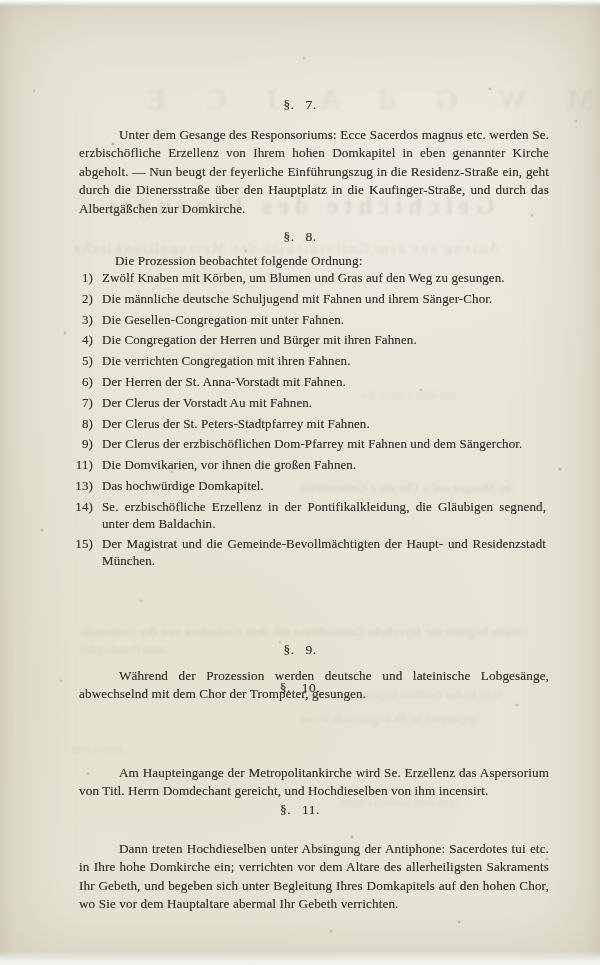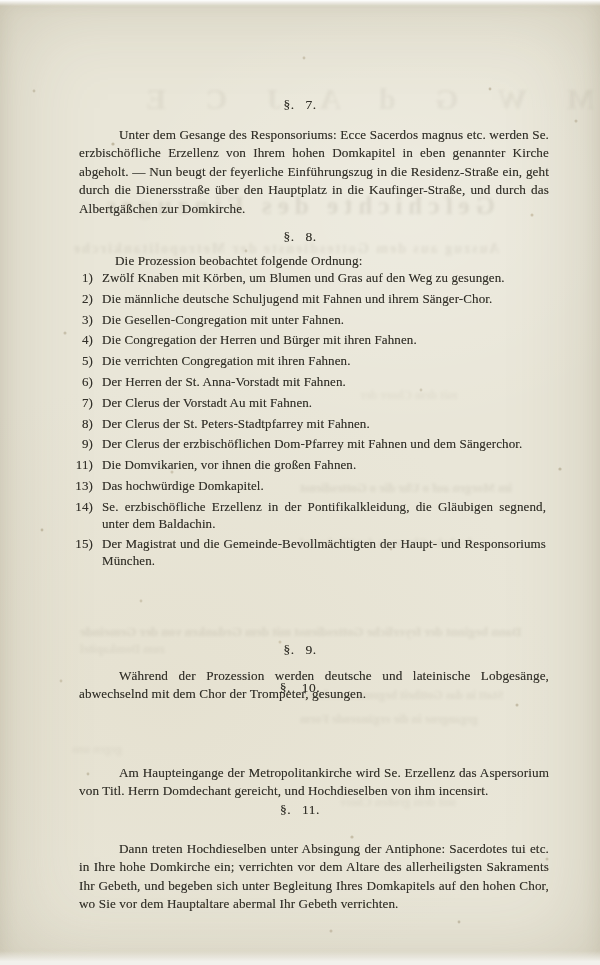--- a/index.html
+++ b/index.html
@@ -134,21 +134,21 @@
       <div class="item">
         <span class="num">13)</span>
         <span class="txt">Das hochwürdige Domkapitel.</span>
       </div>
       <div class="item">
         <span class="num">14)</span>
         <span class="txt">Se. erzbischöfliche Erzellenz in der Pontifikalkleidung, die Gläubigen segnend, unter dem Baldachin.</span>
       </div>
       <div class="item">
         <span class="num">15)</span>
-        <span class="txt">Der Magistrat und die Gemeinde-Bevollmächtigten der Haupt- und Responsoriums München.</span>
+        <span class="txt">Der Magistrat und die Gemeinde-Bevollmächtigten der Haupt- und Residenzstadt München.</span>
       </div>
     </div>
 
     <div class="sec-heading" style="top:642px">§. 9.</div>
     <p class="body-par" style="top:659px">Während der Prozession werden deutsche und lateinische Lobgesänge, abwechselnd mit dem Chor der Trompeter, gesungen.</p>
 
     <div class="sec-heading" style="top:680px">§. 10.</div>
     <p class="body-par" style="top:756px">Am Haupteingange der Metropolitankirche wird Se. Erzellenz das Aspersorium von Titl. Herrn Domdechant gereicht, und Hochdieselben von ihm incensirt.</p>
 
     <div class="sec-heading" style="top:802px">§. 11.</div>

